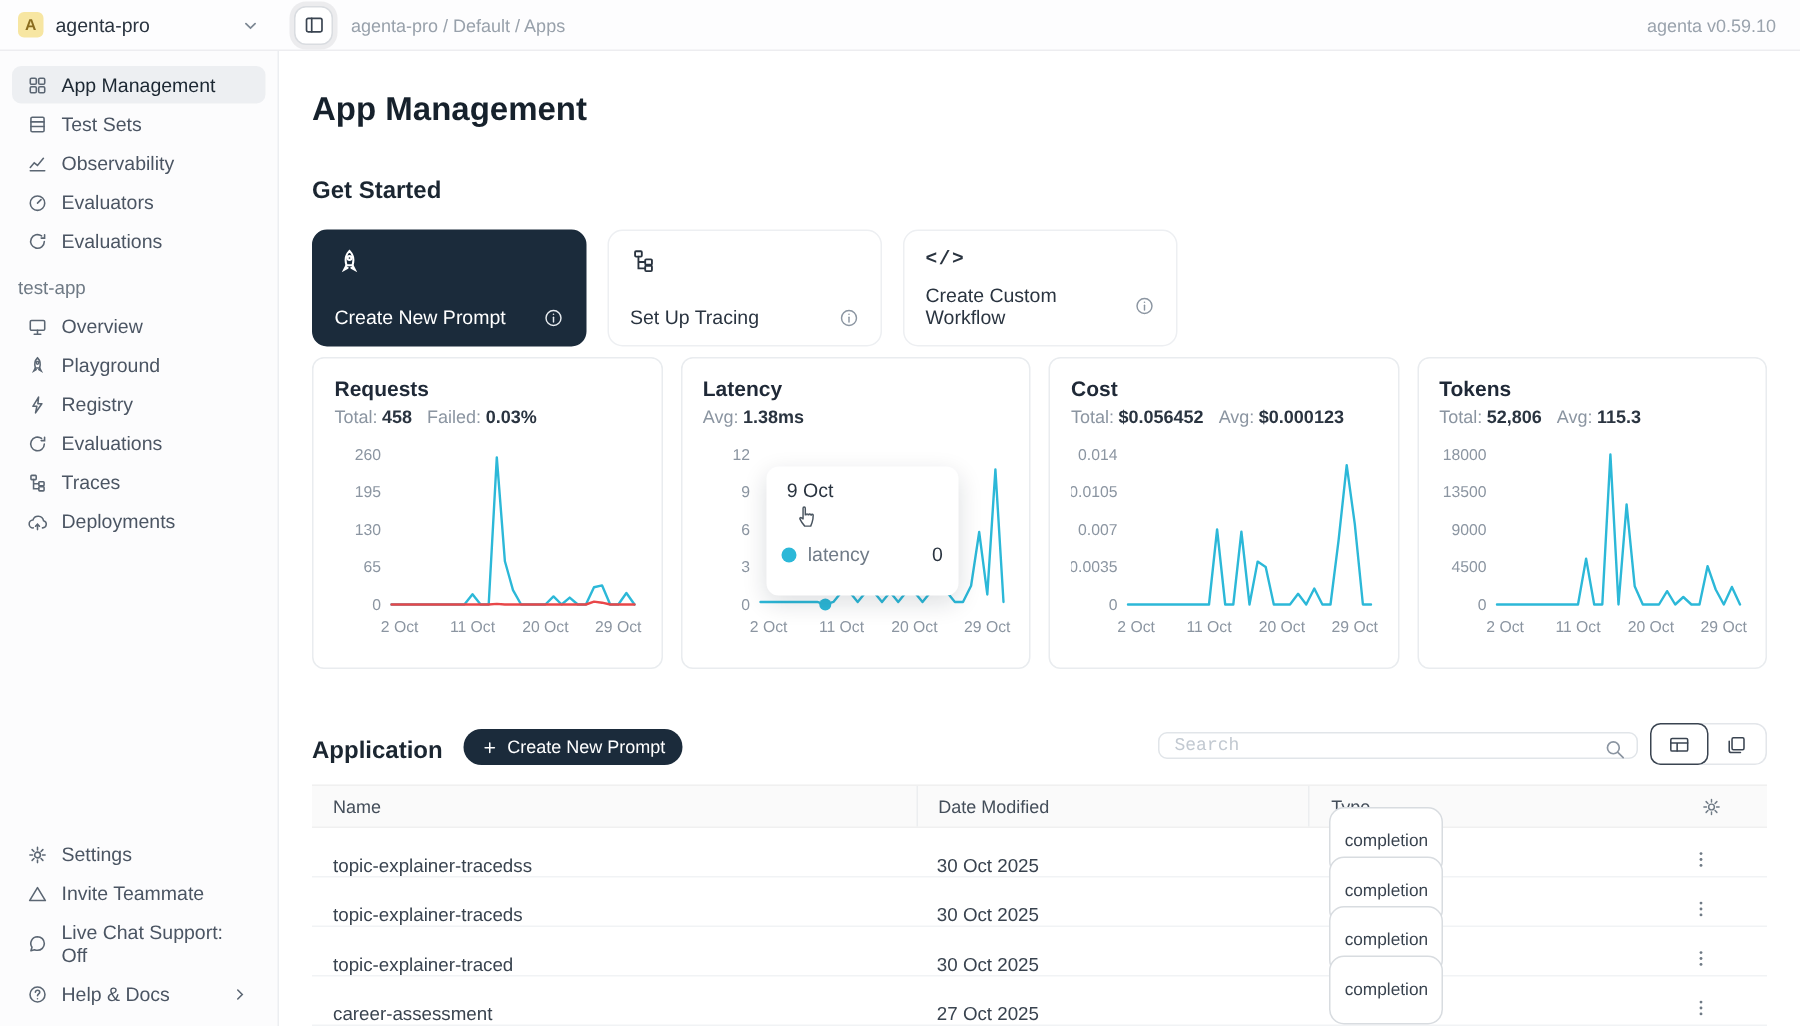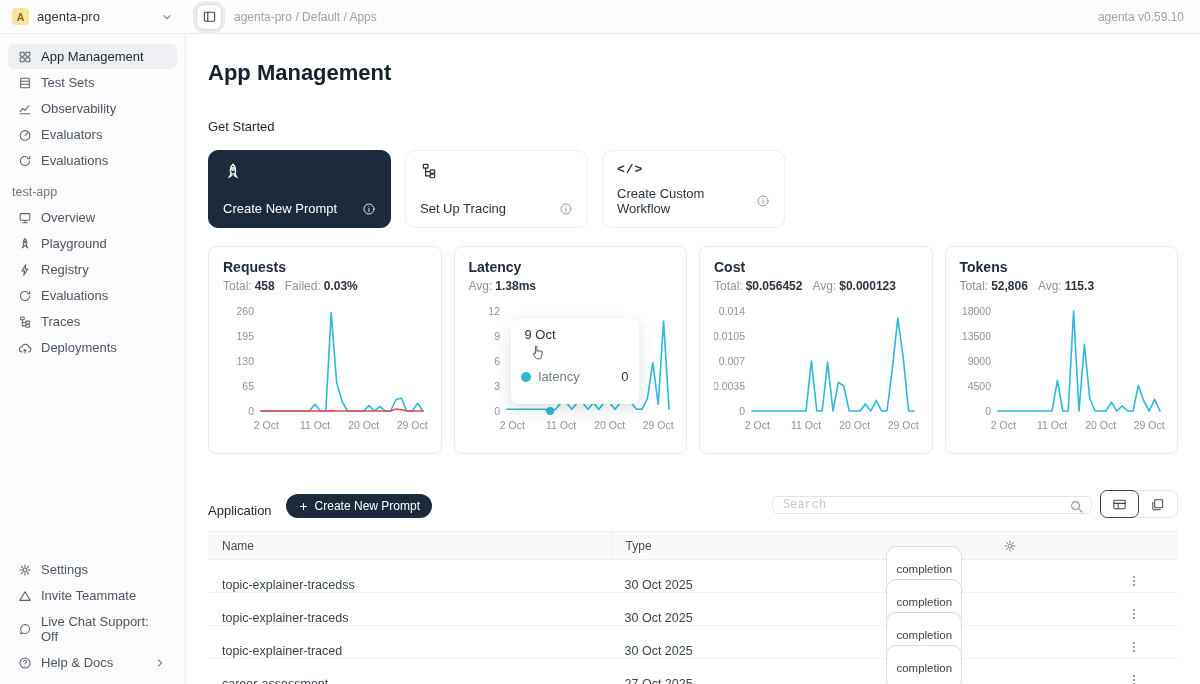--- a/index.html
+++ b/index.html
@@ -21,36 +21,36 @@
   .body { flex:1; display:flex; min-height:0; }
   .sidebar { width:186px; flex:0 0 186px; border-right:1px solid #eceef1; background:#fcfcfd; display:flex; flex-direction:column; justify-content:space-between; padding:10px 8px 8px; }
   .nav-item { display:flex; align-items:center; gap:9px; padding:5px 10px; border-radius:6px; font-size:13px; color:#4b5563; cursor:pointer; margin-bottom:1px; }
   .nav-item.active { background:#edeff2; color:#1c2732; font-weight:500; }
   .nav-item .ic { flex:0 0 14px; color:#5b6673; }
   .nav-label-sec { margin:12px 2px 6px 4px; font-size:12.5px; color:#6f7a85; }
   .nav-item .chev-r { margin-left:auto; color:#7c8793; display:flex; }
 
   .main { flex:1; min-width:0; padding:0 22px; overflow:hidden; }
   .page-title { margin-top:26px; font-size:22px; font-weight:600; color:#16212c; }
-  .section-h { font-size:13px; font-weight:400; color:#1b2631; }
+  .section-h { font-size:16px; font-weight:700; color:#1b2631; }
   .get-started-h { margin-top:33px; }
 
   
   .start-row { display:flex; gap:14px; margin-top:16px; }
   .start-card { width:183px; height:78px; border-radius:10px; border:1px solid #edeff2; background:#fff; padding:11px 14px; display:flex; flex-direction:column; justify-content:space-between; cursor:pointer; }
   .start-card.dark { background:#1b2b3b; border-color:#1b2b3b; color:#fff; }
   .start-label-row { display:flex; align-items:center; justify-content:space-between; font-size:13px; font-weight:500; }
   .start-card .top-ic { color:#2a3440; display:flex; }
   .start-card.dark .top-ic { color:#fff; }
   .info-ic { color:#8b95a1; display:flex; }
   .start-card.dark .info-ic { color:#e7ebef; }
   .code-glyph { font-size:13px; font-weight:700; letter-spacing:1px; font-family:"Liberation Mono", monospace; }
 
   
-  .metrics-row { display:flex; gap:12px; margin-top:18px;align-items:flex-end; }
+  .metrics-row { display:flex; gap:12px; margin-top:7px;align-items:flex-end; }
   .metric-card { flex:1; min-width:0; height:208px; border:1px solid #e9ecef; border-radius:8px; padding:12px 14px; position:relative; background:#fff; }
   .metric-title { font-size:14px; font-weight:600; color:#1f2937; }
   .metric-stats { margin-top:4px; font-size:12px; color:#8b95a1; display:flex; gap:10px; }
   .metric-stats b { color:#2a3440; font-weight:600; margin-left:3px; }
   .chart { margin-top:6px; }
   .chart text { font-family:"Liberation Sans", sans-serif; font-size:10.5px; fill:#8b95a1; }
 
   
   .chart-tooltip { position:absolute; left:56px; top:72px; width:128px; background:#fff; border-radius:8px; box-shadow:0 5px 16px rgba(15,30,40,.14); padding:8px 10px 20px; z-index:5; }
   .tt-date { font-size:13px; color:#2a3440; margin-left:4px; }
@@ -491,20 +491,21 @@
                   <use href="#i-cardview"></use>
                 </svg>
               </div>
           </div>
         </div>
       </div>
 
       <div class="table">
         <div class="thead">
           <div class="th col-name">Name</div>
+          <div class="th col-date">Date Modified</div>
           <div class="th col-type">Type</div>
           <div class="th col-actions" style="border-left:none;">
             <button class="gear-btn">
                 <svg class="ic" width="14" height="14" viewBox="0 0 16 16" fill="none" stroke="currentColor" stroke-width="1.1" stroke-linecap="round">
                   <use href="#i-gear"></use>
                 </svg>
               </button>
           </div>
         </div>
 

